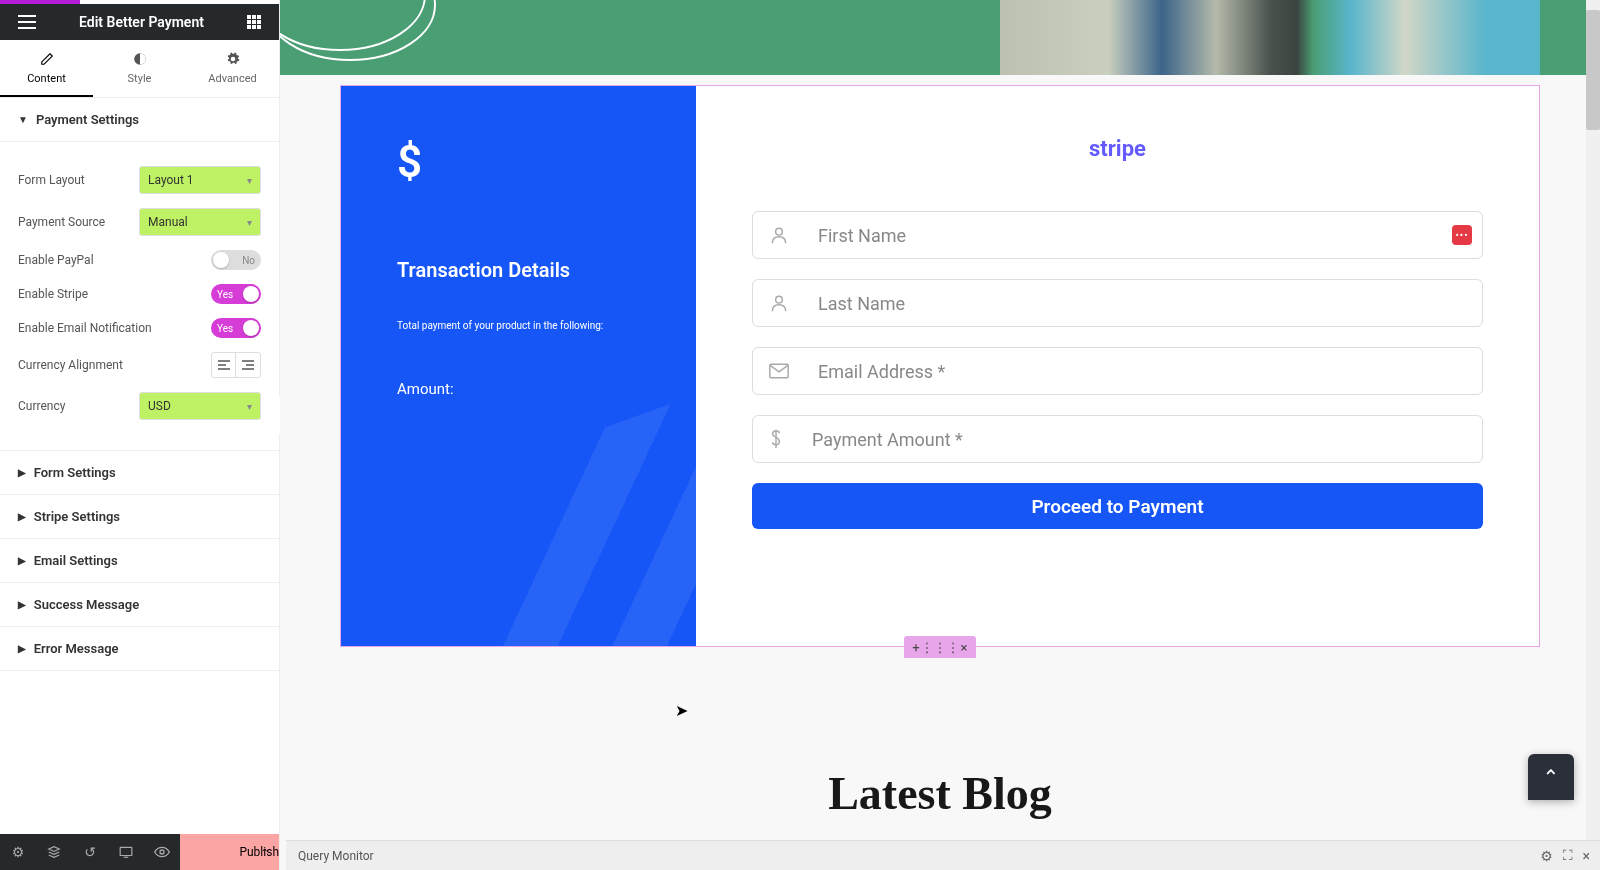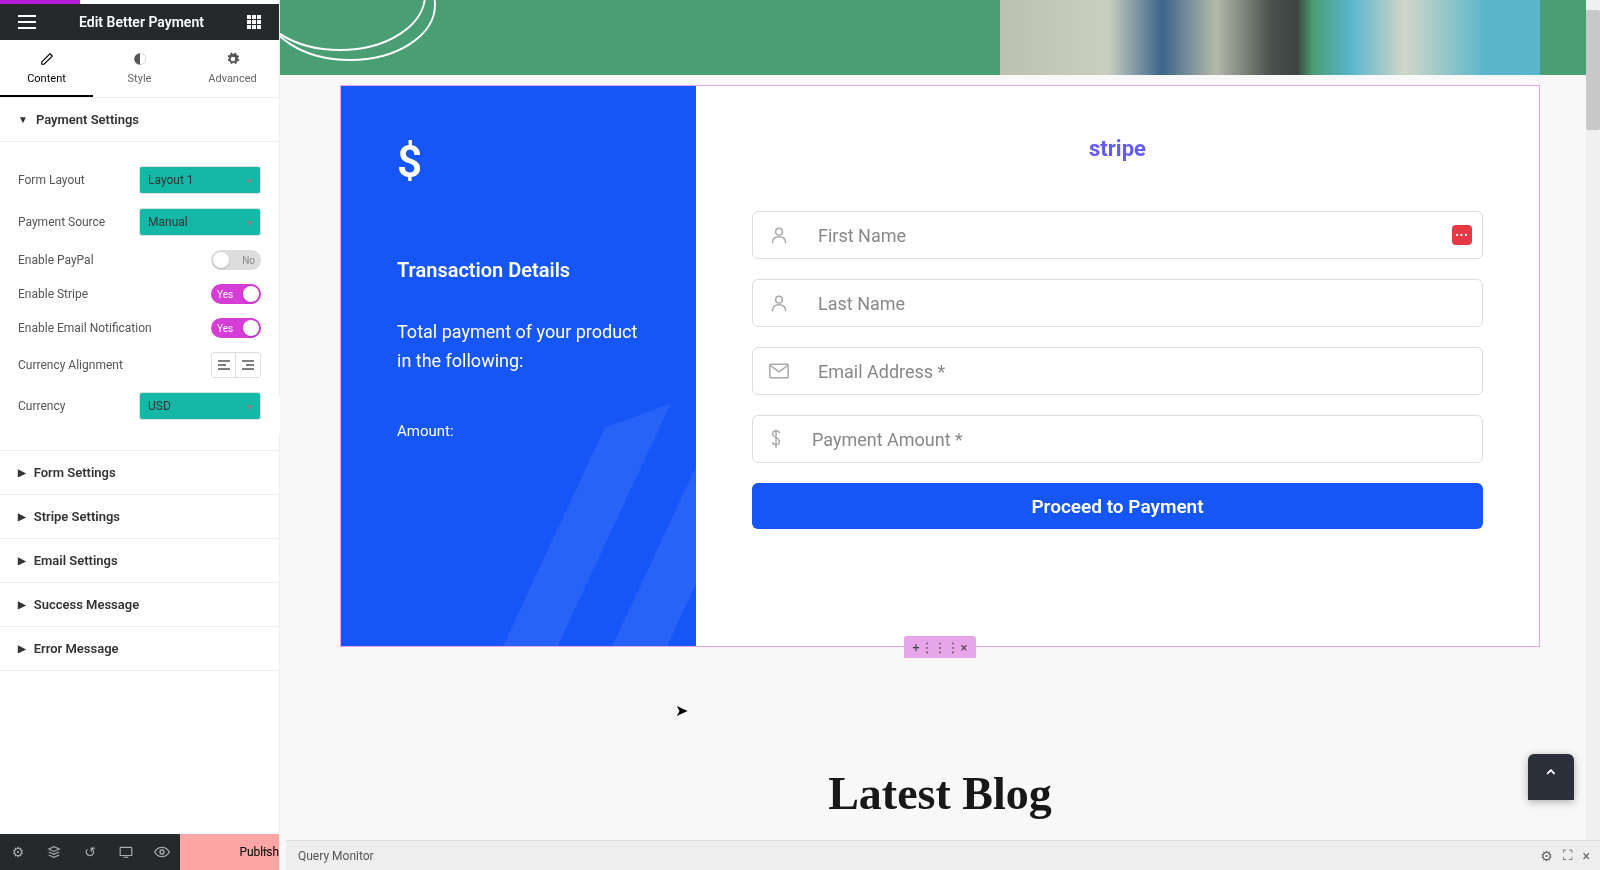--- a/index.html
+++ b/index.html
@@ -20,21 +20,21 @@
 .tab.active { color: #000; border-bottom: 2px solid #000; }
 .tab-icon { display: block; margin: 0 auto 6px; }
 
 .panel-body { flex: 1; overflow-y: auto; }
 .section-head { display: flex; align-items: center; padding: 14px 18px; cursor: pointer; font-size: 13px; font-weight: 600; color: #333; border-bottom: 1px solid #eee; }
 .section-head .caret { margin-right: 8px; font-size: 10px; }
 .section-content { padding: 10px 18px 16px; border-bottom: 1px solid #eee; }
 
 .control-row { display: flex; align-items: center; justify-content: space-between; margin: 14px 0; font-size: 12px; color: #555; }
 .control-row label { font-size: 12px; }
-.select { width: 122px; height: 28px; border: 1px solid #ddd; border-radius: 3px; font-size: 12px; padding: 0 8px; background: #14b8a6; color: #333; position: relative; display: flex; align-items: center; justify-content: space-between; cursor: pointer; }
+.select { width: 122px; height: 28px; border: 1px solid #ddd; border-radius: 3px; font-size: 12px; padding: 0 8px; background: #bef264; color: #333; position: relative; display: flex; align-items: center; justify-content: space-between; cursor: pointer; }
 .select::after { content: "▾"; font-size: 10px; color: #888; }
 
 .toggle { width: 50px; height: 20px; background: #ddd; border-radius: 10px; position: relative; cursor: pointer; display: flex; align-items: center; }
 .toggle .knob { width: 16px; height: 16px; background: #fff; border-radius: 50%; position: absolute; top: 2px; box-shadow: 0 1px 2px rgba(0,0,0,0.2); }
 .toggle.off .knob { left: 2px; }
 .toggle.off .tlabel { position: absolute; right: 6px; font-size: 10px; color: #888; }
 .toggle.on { background: #d63cd6; }
 .toggle.on .knob { right: 2px; }
 .toggle.on .tlabel { position: absolute; left: 6px; font-size: 10px; color: #fff; }
 
@@ -55,21 +55,21 @@
 .hero svg { position: absolute; }
 .hero-person { position: absolute; right: 60px; top: 0; width: 540px; height: 75px; background: linear-gradient(90deg, #c8c5b8 0%, #d8d5c8 20%, #3a5e8c 30%, #c0bdb0 40%, #4a4a4a 50%, #3a3a3a 55%, #4a9e74 58%, #5ab8d6 65%, #e0ddd0 75%, #5ab8d6 90%); opacity: 0.9; }
 .preview-scrollbar { width: 14px; background: #f0f0f0; position: absolute; right: 0; top: 0; height: calc(100% - 30px); }
 .preview-scroll-thumb { width: 100%; height: 120px; background: #c8c8c8; border-radius: 2px; margin-top: 10px; }
 
 .widget-wrap { margin: 10px 60px 0; border: 1px solid #e8a6ea; min-height: 562px; display: flex; background: #fff; position: relative; }
 .blue-panel { width: 355px; background: #1656f7; color: #fff; padding: 50px 56px; position: relative; overflow: hidden; }
 .blue-panel::after { content: ""; position: absolute; bottom: -100px; left: 40px; width: 400px; height: 300px; background: linear-gradient(135deg, transparent 40%, rgba(255,255,255,0.08) 40%, rgba(255,255,255,0.08) 50%, transparent 50%, transparent 60%, rgba(255,255,255,0.08) 60%, rgba(255,255,255,0.08) 70%, transparent 70%); transform: rotate(-20deg); pointer-events: none; }
 .dollar { font-size: 44px; font-weight: 600; margin-bottom: 70px; }
 .trans-title { font-size: 20px; font-weight: 600; margin-bottom: 36px; }
-.trans-desc { font-size: 18px; line-height: 1.6; margin-bottom: 46px; }
+.trans-desc { font-size: 10px; line-height: 1.6; margin-bottom: 46px; }
 .trans-amount { font-size: 15px; }
 
 .form-panel { flex: 1; padding: 50px 56px; }
 .stripe-logo { text-align: center; font-size: 22px; font-weight: 700; color: #635bff; margin-bottom: 50px; }
 .input-field { height: 48px; border: 1px solid #ddd; border-radius: 6px; display: flex; align-items: center; padding: 0 16px; margin-bottom: 20px; position: relative; background: #fff; gap: 13px; }
 .input-icon { margin-right: 16px; color: #aaa; display: flex; }
 .input-placeholder { color: #888; font-size: 18px; }
 .pw-badge { position: absolute; right: 10px; width: 20px; height: 20px; background: #e63946; border-radius: 4px; color: #fff; display: flex; align-items: center; justify-content: center; font-size: 10px; letter-spacing: 1px; }
 .proceed-btn { width: 100%; height: 46px; background: #1656f7; color: #fff; border-radius: 6px; display: flex; align-items: center; justify-content: center; font-size: 19px; font-weight: 600; cursor: pointer; }
 

